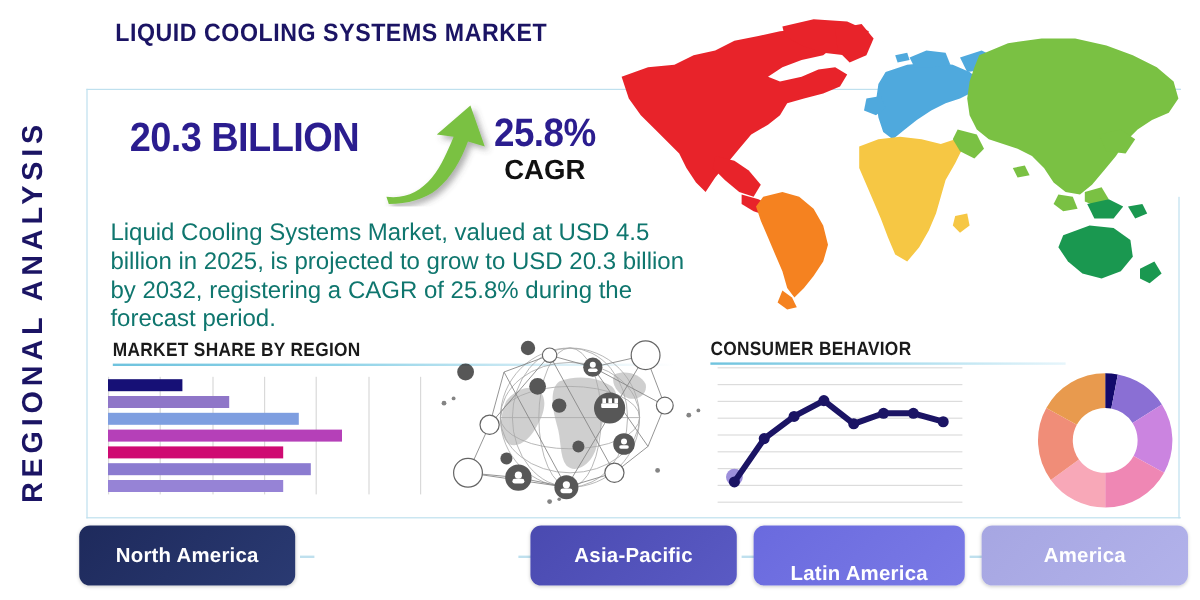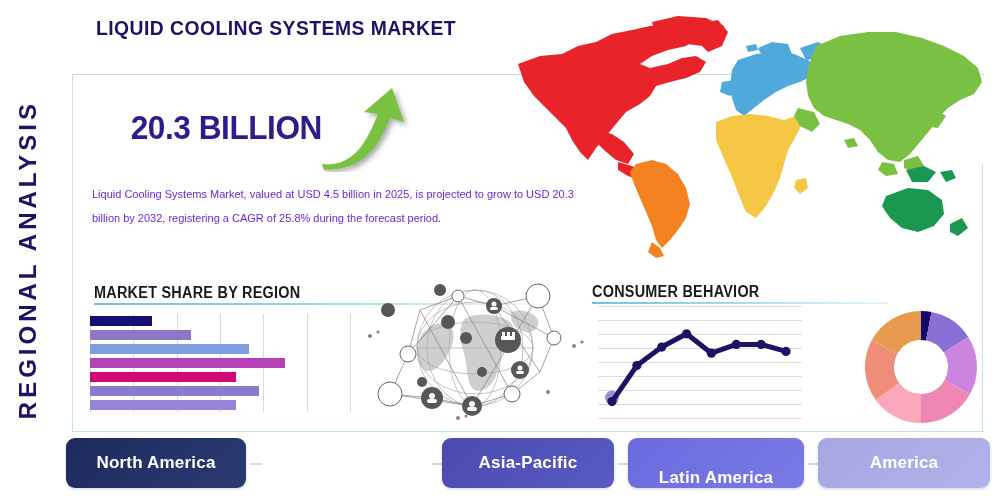--- a/index.html
+++ b/index.html
@@ -45,42 +45,42 @@
   }
   .frame-right-edge{
     position:absolute;left:982px;top:164px;width:0;height:268px;
     border-left:1.5px solid #bfe0ee;
   }
 
   
   .kpi-row{
     position:absolute;left:100px;top:92px;width:420px;height:76px;
   }
-  .kpi-left{position:absolute;left:0;top:16px;text-align:right;width:230px;}
+  .kpi-left{position:absolute;left:0;top:4px;text-align:left;width:230px;}
   .kpi-big{
     font-family:"Liberation Sans", sans-serif;font-weight:bold;
     font-size:34px;color:#2b1d8f;letter-spacing:-.5px;line-height:38px;
     transform:scaleX(.93);transform-origin:center;
   }
   .kpi-sub{
     font-family:"Liberation Sans", sans-serif;font-weight:bold;
     font-size:22px;color:#111;line-height:26px;margin-top:-2px;
   }
   .kpi-right{position:absolute;left:288px;top:0;text-align:center;width:132px;}
   .kpi-right .kpi-big{font-size:33px;}
   .kpi-right .kpi-sub{font-size:23px;}
   .arrow-wrap{
     position:absolute;left:218px;top:-6px;width:96px;height:86px;
   }
 
   
   .desc{
     position:absolute;left:92px;top:182px;width:500px;
     font-family:"Liberation Sans", sans-serif;
-    font-size:11px;line-height:24px;color:#6d28d9;
+    font-size:20px;line-height:24px;color:#0f766e;
   }
 
   
   .worldmap{position:absolute;left:500px;top:12px;width:492px;height:258px;}
 
   
   .sec-head{
     position:absolute;
     font-family:"Liberation Sans", sans-serif;font-weight:bold;
     font-size:16px;letter-spacing:.3px;color:#1a1a1a;
@@ -178,20 +178,24 @@
     </div>
     <div class="arrow-wrap">
       <svg viewBox="0 0 96 86" width="96" height="86" xmlns="http://www.w3.org/2000/svg">
         <defs>
           <filter id="ashadow" x="-30%" y="-30%" width="170%" height="170%">
             <feDropShadow dx="3" dy="3" stdDeviation="2.5" flood-color="#4a4a4a" flood-opacity="0.45"></feDropShadow>
           </filter>
         </defs>
         <path filter="url(#ashadow)" fill="#7ac143" d="M4 78 C20 80 32 74 42 62 C50 52 55 40 60 28 L46 26 L74 2 L86 36 L72 32 C66 48 58 62 46 72 C36 80 22 84 6 84 Z"></path>
       </svg>
+    </div>
+    <div class="kpi-right">
+      <div class="kpi-big">25.8%</div>
+      <div class="kpi-sub">CAGR</div>
     </div>
   </div>
 
   <div class="desc">Liquid Cooling Systems Market, valued at USD 4.5 billion in 2025, is projected to grow to USD 20.3 billion by 2032, registering a CAGR of 25.8% during the forecast period.</div>
 
   <div class="sec-head" style="left:94px;top:284px;">MARKET SHARE BY REGION</div>
   <div class="sec-rule rule-a" style="left:94px;top:303px;width:468px;"></div>
 
   <div class="sec-head" style="left:592px;top:283px;">CONSUMER BEHAVIOR</div>
   <div class="sec-rule rule-b" style="left:592px;top:302px;width:296px;"></div>

